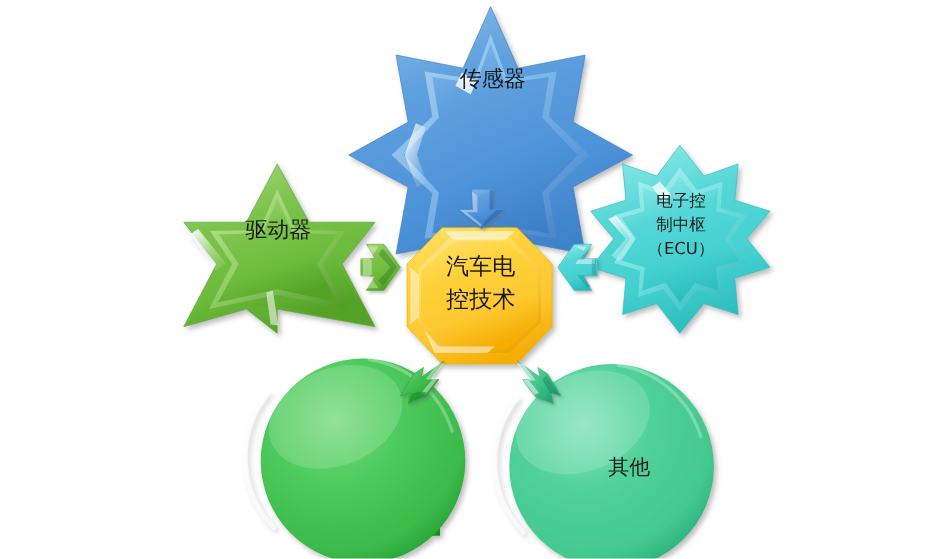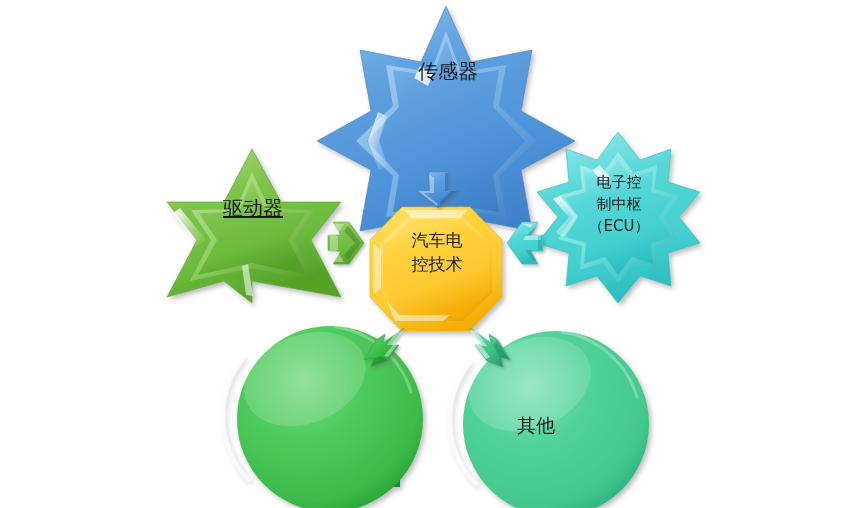--- a/index.html
+++ b/index.html
@@ -31,25 +31,25 @@
     position: absolute;
     text-align: center;
     color: #1a1a1a;
     font-family: "DejaVu Sans", "Liberation Sans", sans-serif;
     white-space: pre-line;
     pointer-events: none;
     line-height: 1.18;
     text-rendering: optimizeLegibility;
   }
   .lbl-sensor   { left: 368px; top: 60px;  width: 160px; font-size: 20px; }
-  .lbl-actuator { left: 178px; top: 197px; width: 150px; font-size: 20px; text-decoration: underline; }
-  .lbl-center   { left: 378px; top: 228px; width: 118px; font-size: 17px; line-height: 1.42; }
+  .lbl-actuator { left: 178px; top: 197px; width: 150px; font-size: 20px; }
+  .lbl-center   { left: 378px; top: 228px; width: 118px; font-size: 21px; line-height: 1.42; }
   .lbl-ecu      { left: 545px; top: 172px; width: 148px; font-size: 15px; line-height: 1.45; }
   .lbl-software { left: 248px; top: 400px; width: 166px; font-size: 19px; line-height: 1.45; }
-  .lbl-other    { left: 453px; top: 414px; width: 166px; font-size: 19px; }
+  .lbl-other    { left: 489px; top: 414px; width: 166px; font-size: 19px; }
 </style>
 </head>
 <body>
 
 <div id="diagram">
 
   <svg class="canvas" viewBox="0 0 865 508" xmlns="http://www.w3.org/2000/svg">
     <defs>
 
       <linearGradient id="gradBlue" x1="0" y1="0" x2="0.35" y2="1">

